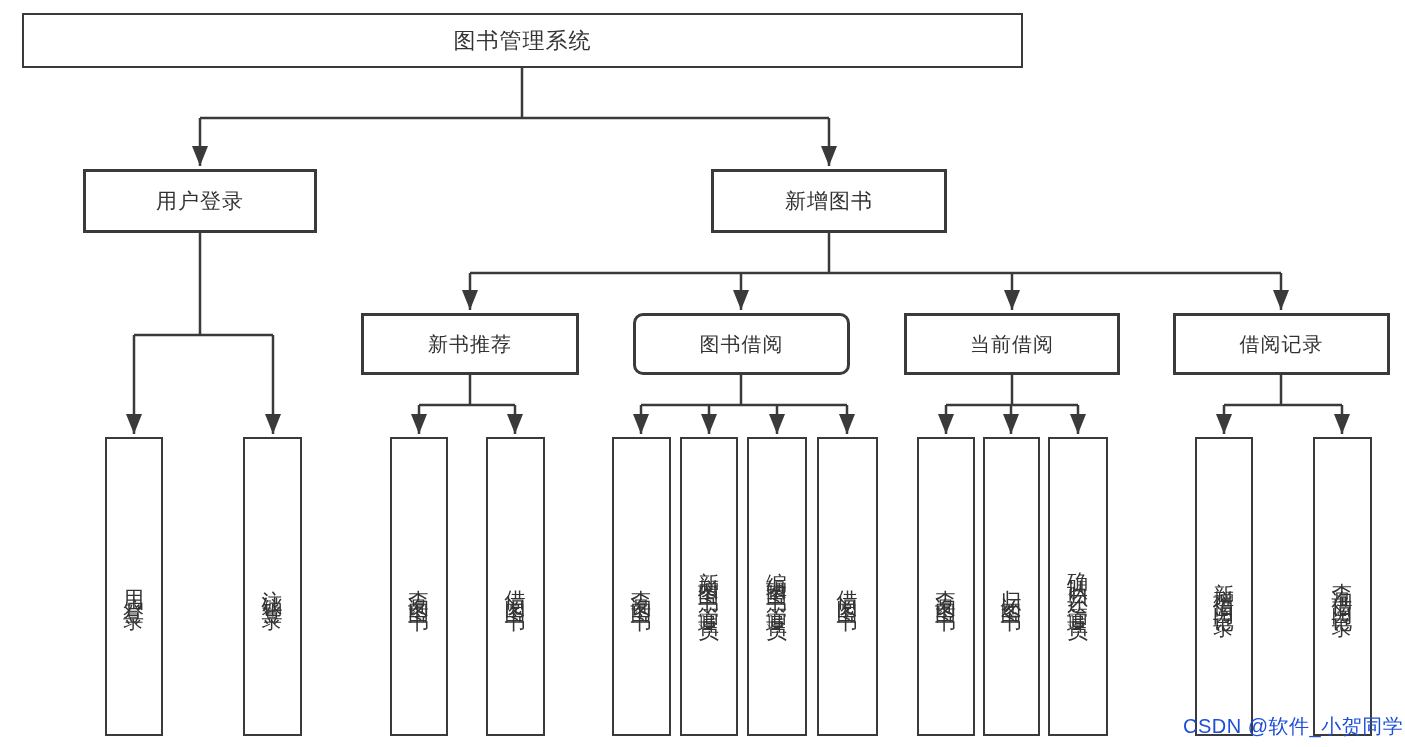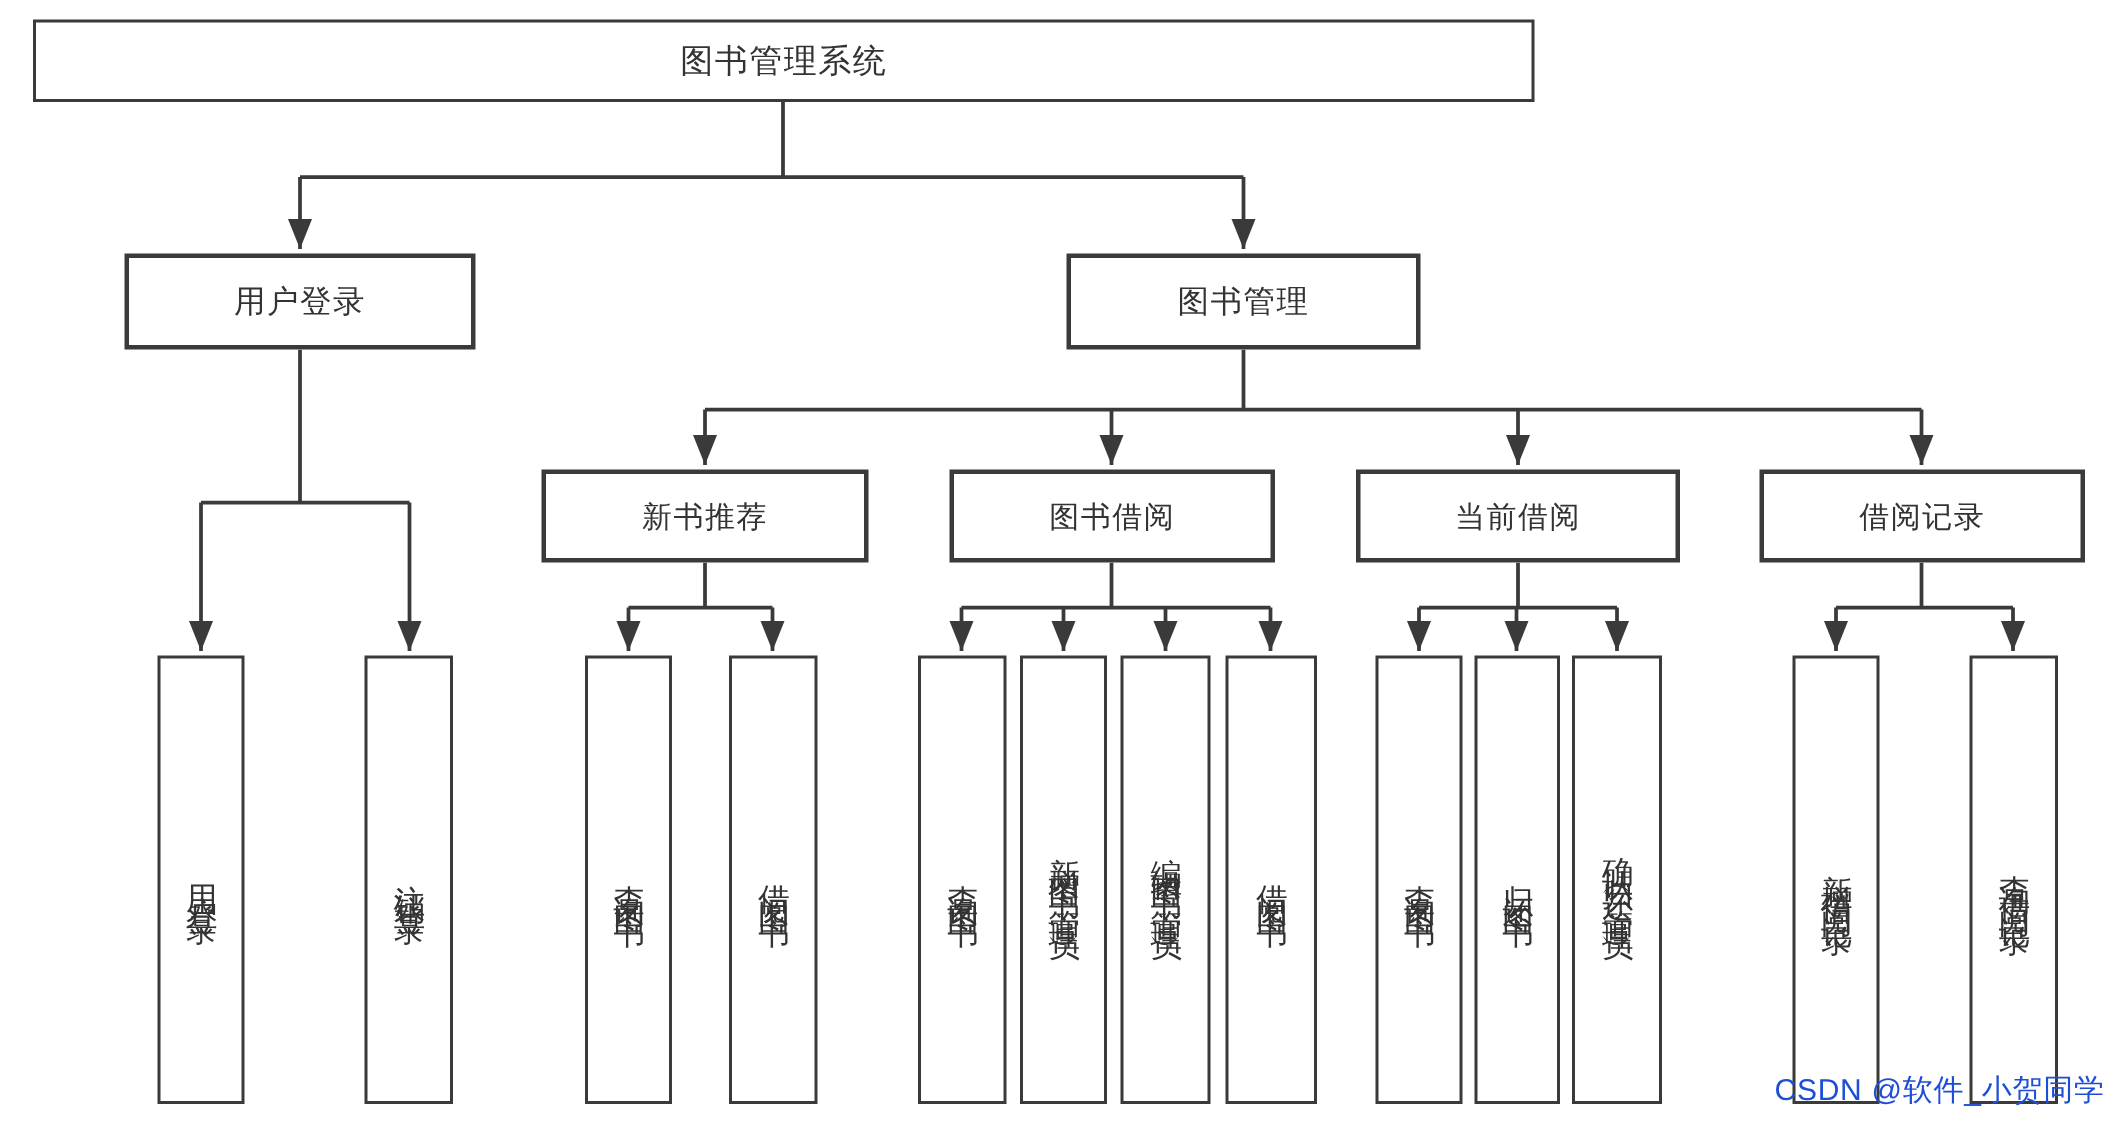--- a/index.html
+++ b/index.html
@@ -99,27 +99,27 @@
   </svg>
 
   <div class="box root-box" style="left:22px; top:13px; width:1001px; height:55px;">
     <span>图书管理系统</span>
   </div>
 
   <div class="box l2-box" style="left:83px; top:169px; width:234px; height:64px;">
     <span>用户登录</span>
   </div>
   <div class="box l2-box" style="left:711px; top:169px; width:236px; height:64px;">
-    <span>图书管理</span>
+    <span>新增图书</span>
   </div>
 
   <div class="box l3-box" style="left:361px; top:313px; width:218px; height:62px;">
     <span>新书推荐</span>
   </div>
-  <div class="box l3-box" style="left:633px; top:313px; width:217px; height:62px;">
+  <div class="box l3-box" style="left:633px; top:313px; width:217px; height:62px;border-radius:10px;">
     <span>图书借阅</span>
   </div>
   <div class="box l3-box" style="left:1173px; top:313px; width:217px; height:62px;">
     <span>借阅记录</span>
   </div>
   <div class="box l3-box" style="left:904px; top:313px; width:216px; height:62px;">
     <span>当前借阅</span>
   </div>
 
   <div class="box leaf-box" style="left:105px; width:58px;">

